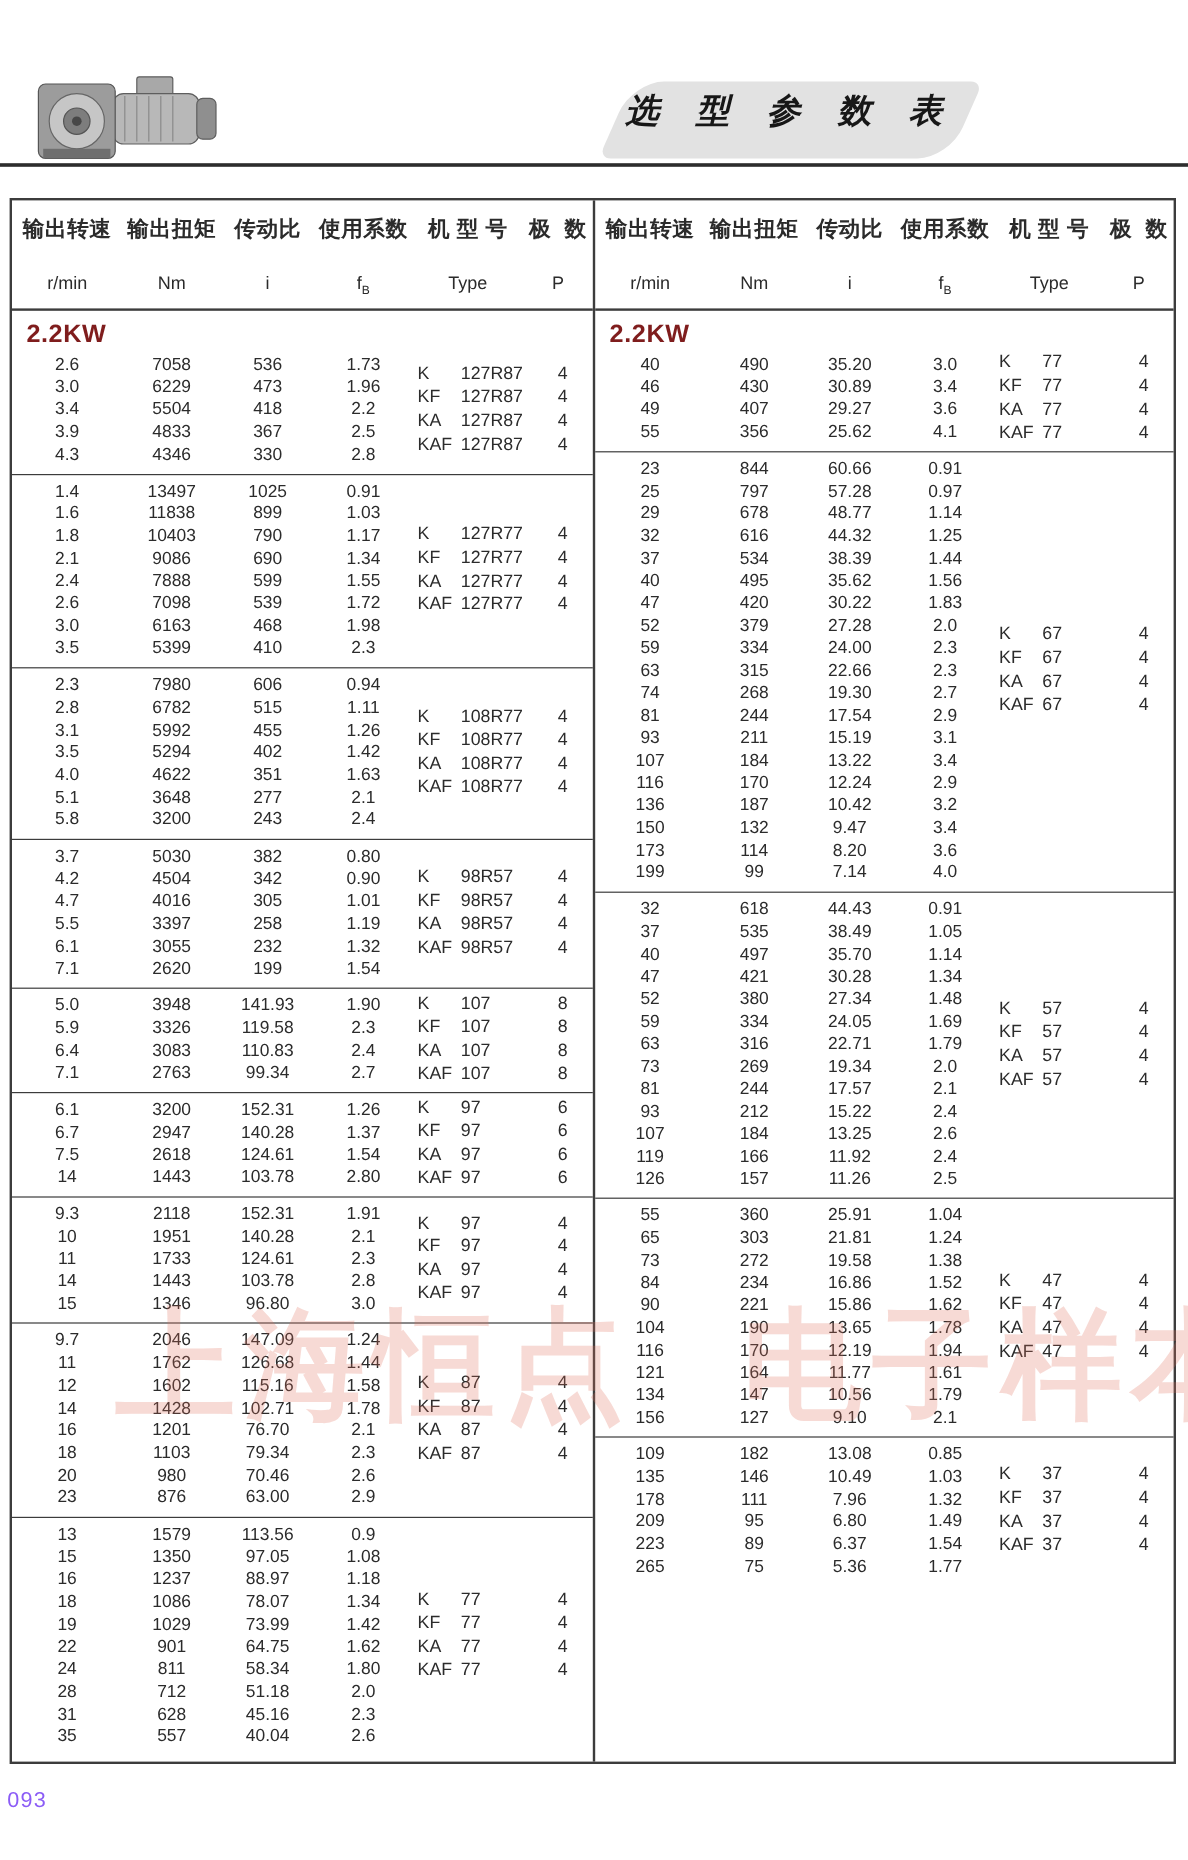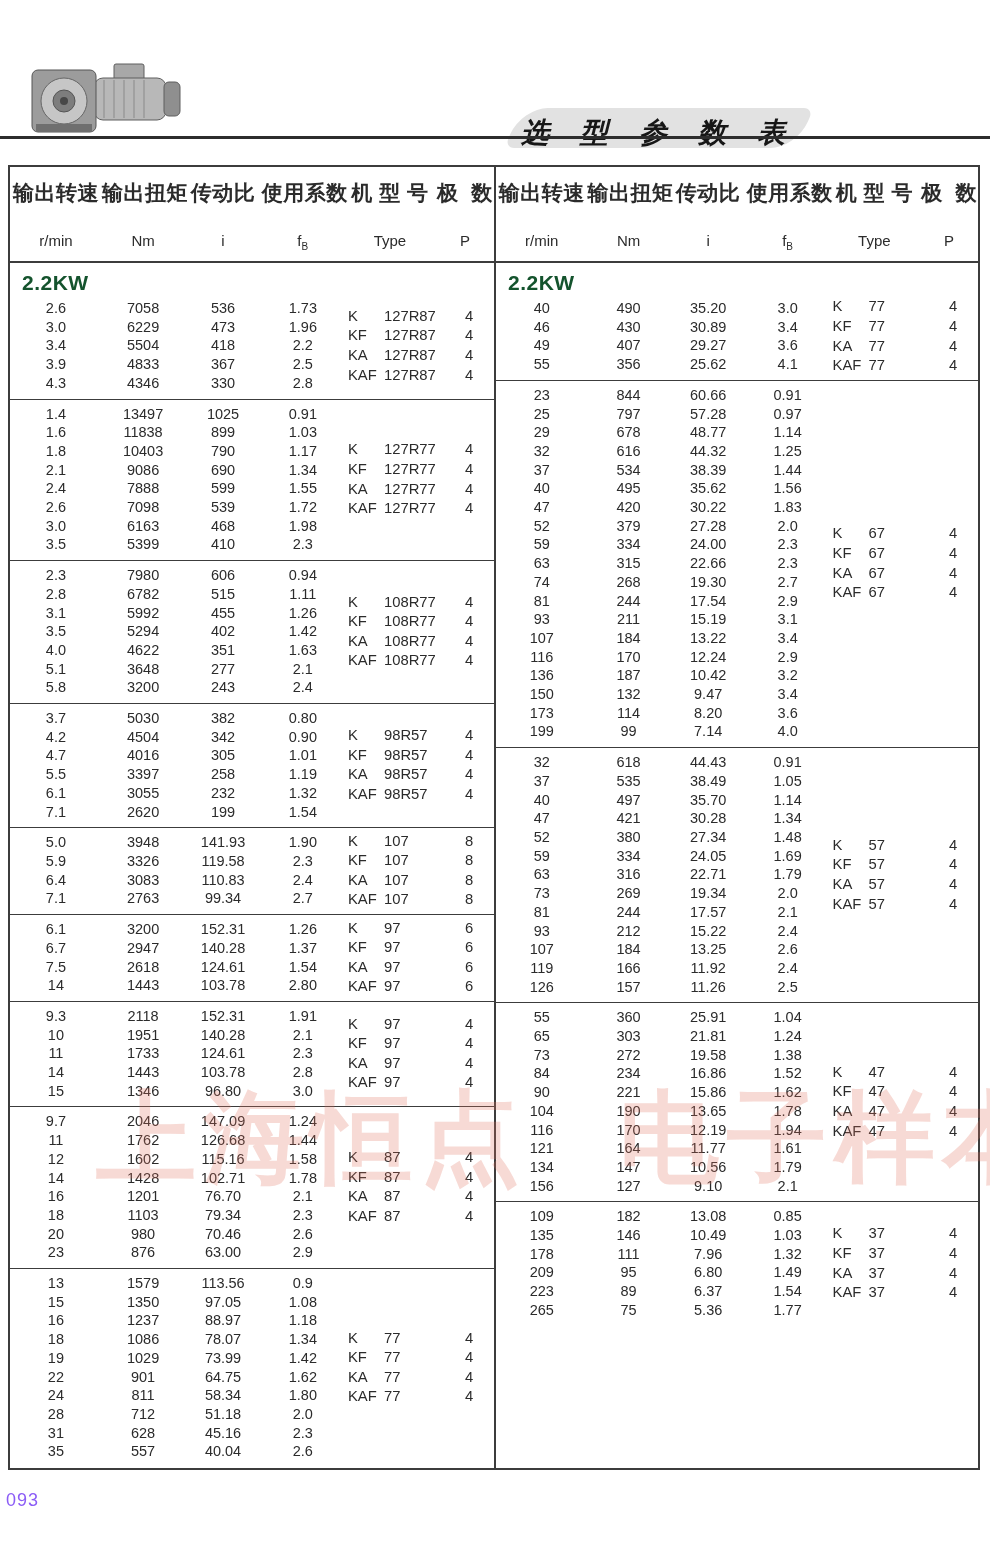--- a/index.html
+++ b/index.html
@@ -4,48 +4,48 @@
 <title>选型参数表</title>
 <style>
   html,body{margin:0;padding:0;}
   body{width:990px;height:1550px;position:relative;background:#ffffff;
        font-family:"Liberation Sans",sans-serif;color:#2b2b2b;overflow:hidden;}
 
   
   .logo{position:absolute;left:28px;top:58px;width:162px;height:84px;}
 
   
-  .banner{position:absolute;left:503px;top:68px;width:312px;height:40px;margin-top:40px;}
+  .banner{position:absolute;left:503px;top:68px;width:312px;height:64px;}
   .banner-bg{position:absolute;left:10px;right:10px;top:0;bottom:0;background:#e2e2e2;
              border-radius:26px 10px 26px 10px;transform:skewX(-24deg);}
   .banner-text{position:absolute;left:0;right:0;top:6px;text-align:center;
                font-family:"Liberation Serif",serif;font-style:italic;font-weight:bold;
                font-size:28px;letter-spacing:12px;color:#171717;white-space:pre;}
 
   .top-rule{position:absolute;left:0;top:136px;width:990px;height:3px;background:#2d2d2d;}
 
   
   .main-table{position:absolute;left:8px;top:165px;width:972px;height:1305px;
               border:2px solid #3c3c3c;box-sizing:border-box;display:flex;background:#fff;}
   .col{width:50%;display:flex;flex-direction:column;box-sizing:border-box;min-width:0;}
   .col.right{border-left:2px solid #3c3c3c;}
 
   .hdr{display:grid;grid-template-columns:19% 17% 16% 17% 19% 12%;
        padding:12px 0 9px;border-bottom:2px solid #3c3c3c;}
   .hcell{text-align:center;}
-  .hcn{font-size:21px;font-weight:bold;letter-spacing:0.5px;white-space:pre;}
+  .hcn{font-size:18px;font-weight:bold;letter-spacing:0.5px;white-space:pre;}
   .hunit{font-size:15px;margin-top:25px;}
   .hunit sub{font-size:10px;}
 
   .blocks{flex:1;display:flex;flex-direction:column;min-height:0;}
   .block{border-top:1.5px solid #3c3c3c;padding:5px 0 6px;box-sizing:border-box;}
   .blocks .block:first-child{border-top:none;}
   .blocks .block:last-child{flex:1;}
 
-  .power{font-size:21px;font-weight:bold;letter-spacing:0.5px;padding:3px 0 4px 12px;color:#14532d;}
+  .power{font-size:21px;font-weight:bold;letter-spacing:0.5px;padding:3px 0 4px 12px;color:#7f1d1d;}
   .bbody{position:relative;}
   .rows{width:69%;}
   .row{display:grid;grid-template-columns:27.5% 24.7% 23.2% 24.6%;line-height:18.7px;}
   .cell{text-align:center;font-size:14.5px;}
 
   .types{position:absolute;right:0;top:50%;transform:translateY(-50%);width:31%;}
   .type-line{display:grid;grid-template-columns:40px 1fr 50px;line-height:19.6px;font-size:14.8px;}
   .tprefix{text-align:left;padding-left:4px;}
   .tsize{text-align:left;}
   .tpoles{text-align:center;}

